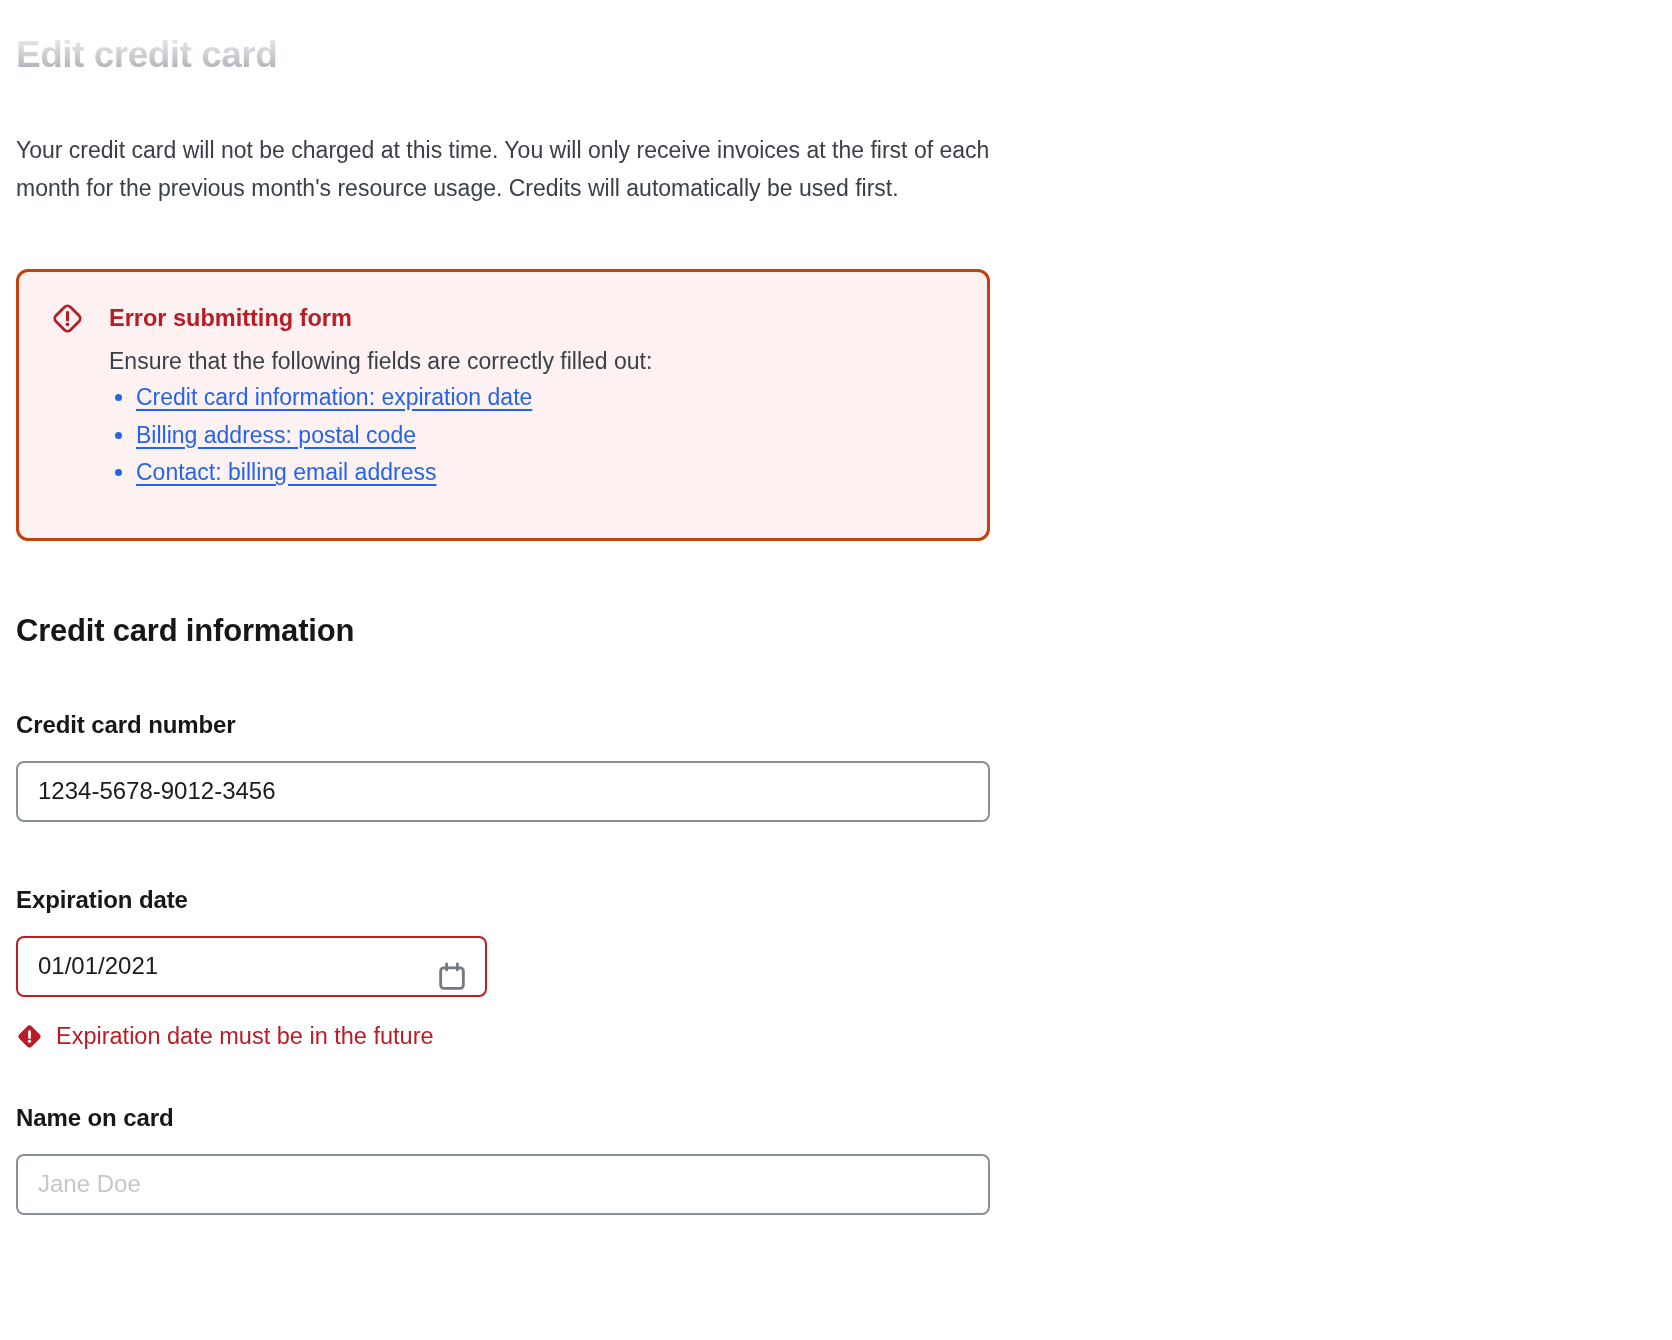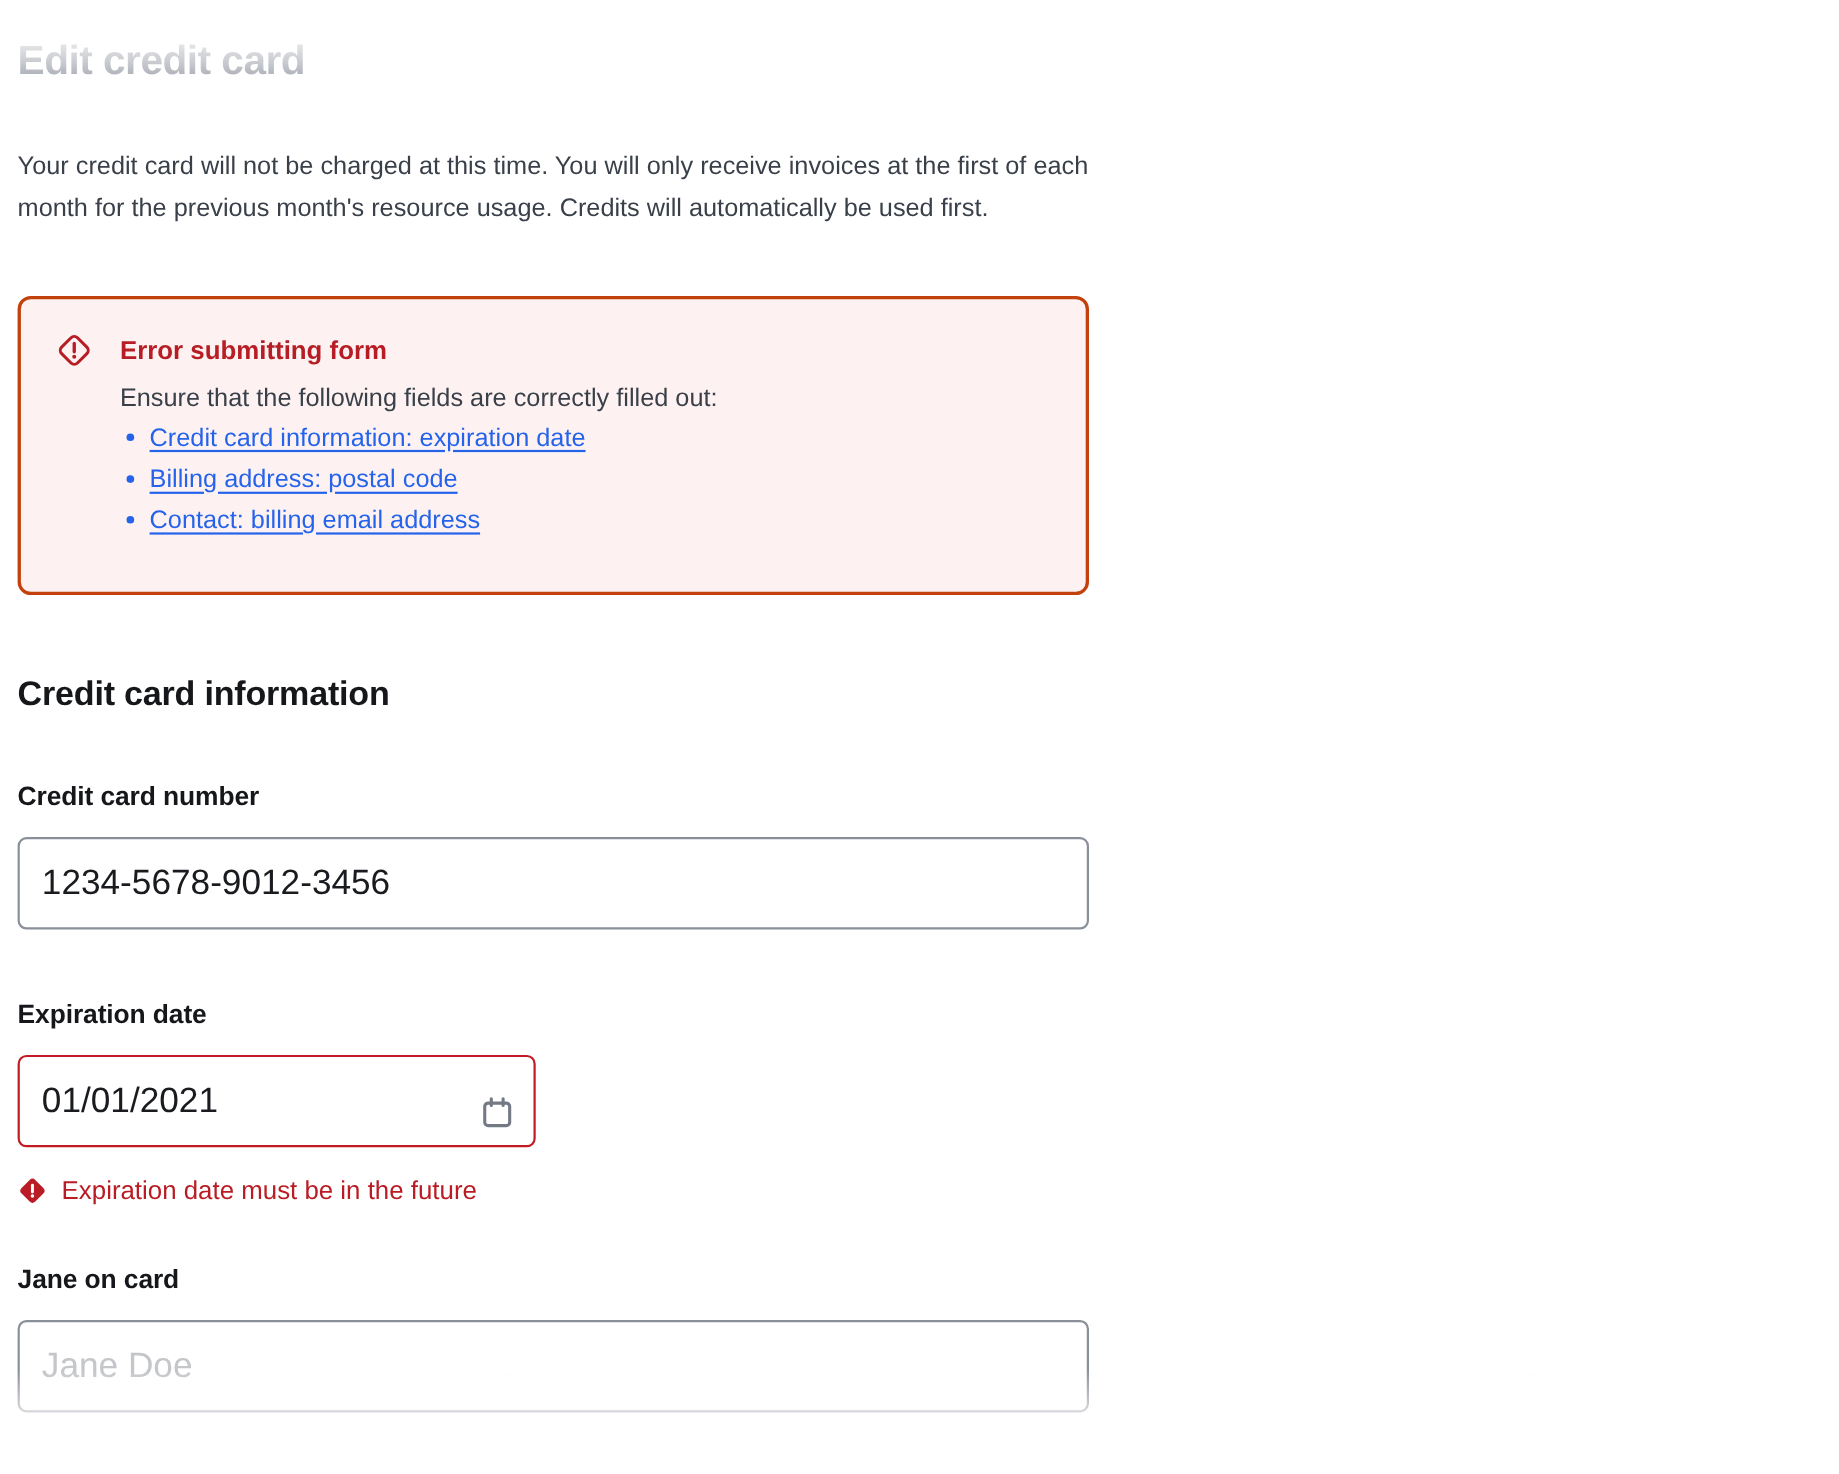--- a/index.html
+++ b/index.html
@@ -85,27 +85,27 @@
   .field-label {
     display: block;
     font-size: 24px;
     font-weight: 700;
     color: #16171a;
     letter-spacing: -0.1px;
   }
   .text-input {
     display: block;
     width: 100%;
-    height: 84px;
+    height: 61px;
     margin-top: 22px;
     border: 2px solid #8a909a;
     border-radius: 8px;
     padding: 0 20px;
     font-family: "Liberation Sans", sans-serif;
-    font-size: 32px;
+    font-size: 24px;
     color: #191b1f;
     background: #ffffff;
     outline: none;
   }
   .text-input::placeholder { color: #c4c6ca; }
   .text-input.invalid { border-color: #c11c24; }
   .two-col {
     margin-top: 64px;
     display: grid;
     grid-template-columns: 471px 470px;
@@ -197,19 +197,19 @@
           <rect x="4.2" y="4.2" width="15.6" height="15.6" rx="3.2" transform="rotate(45 12 12)" fill="#b91c24"></rect>
           <line x1="12" y1="7.6" x2="12" y2="13" stroke="#ffffff" stroke-width="2.4" stroke-linecap="round"></line>
           <circle cx="12" cy="16.3" r="1.4" fill="#ffffff"></circle>
         </svg>
         <span>Expiration date must be in the future</span>
       </div>
     </div>
   </div>
 
   <div class="field" style="margin-top: 54px;">
-    <label class="field-label">Jane on card</label>
+    <label class="field-label">Name on card</label>
     <input class="text-input" type="text" placeholder="Jane Doe" style="">
   </div>
 
 </div>
 
 <div class="bottom-fade"></div>
 
 </body></html>

